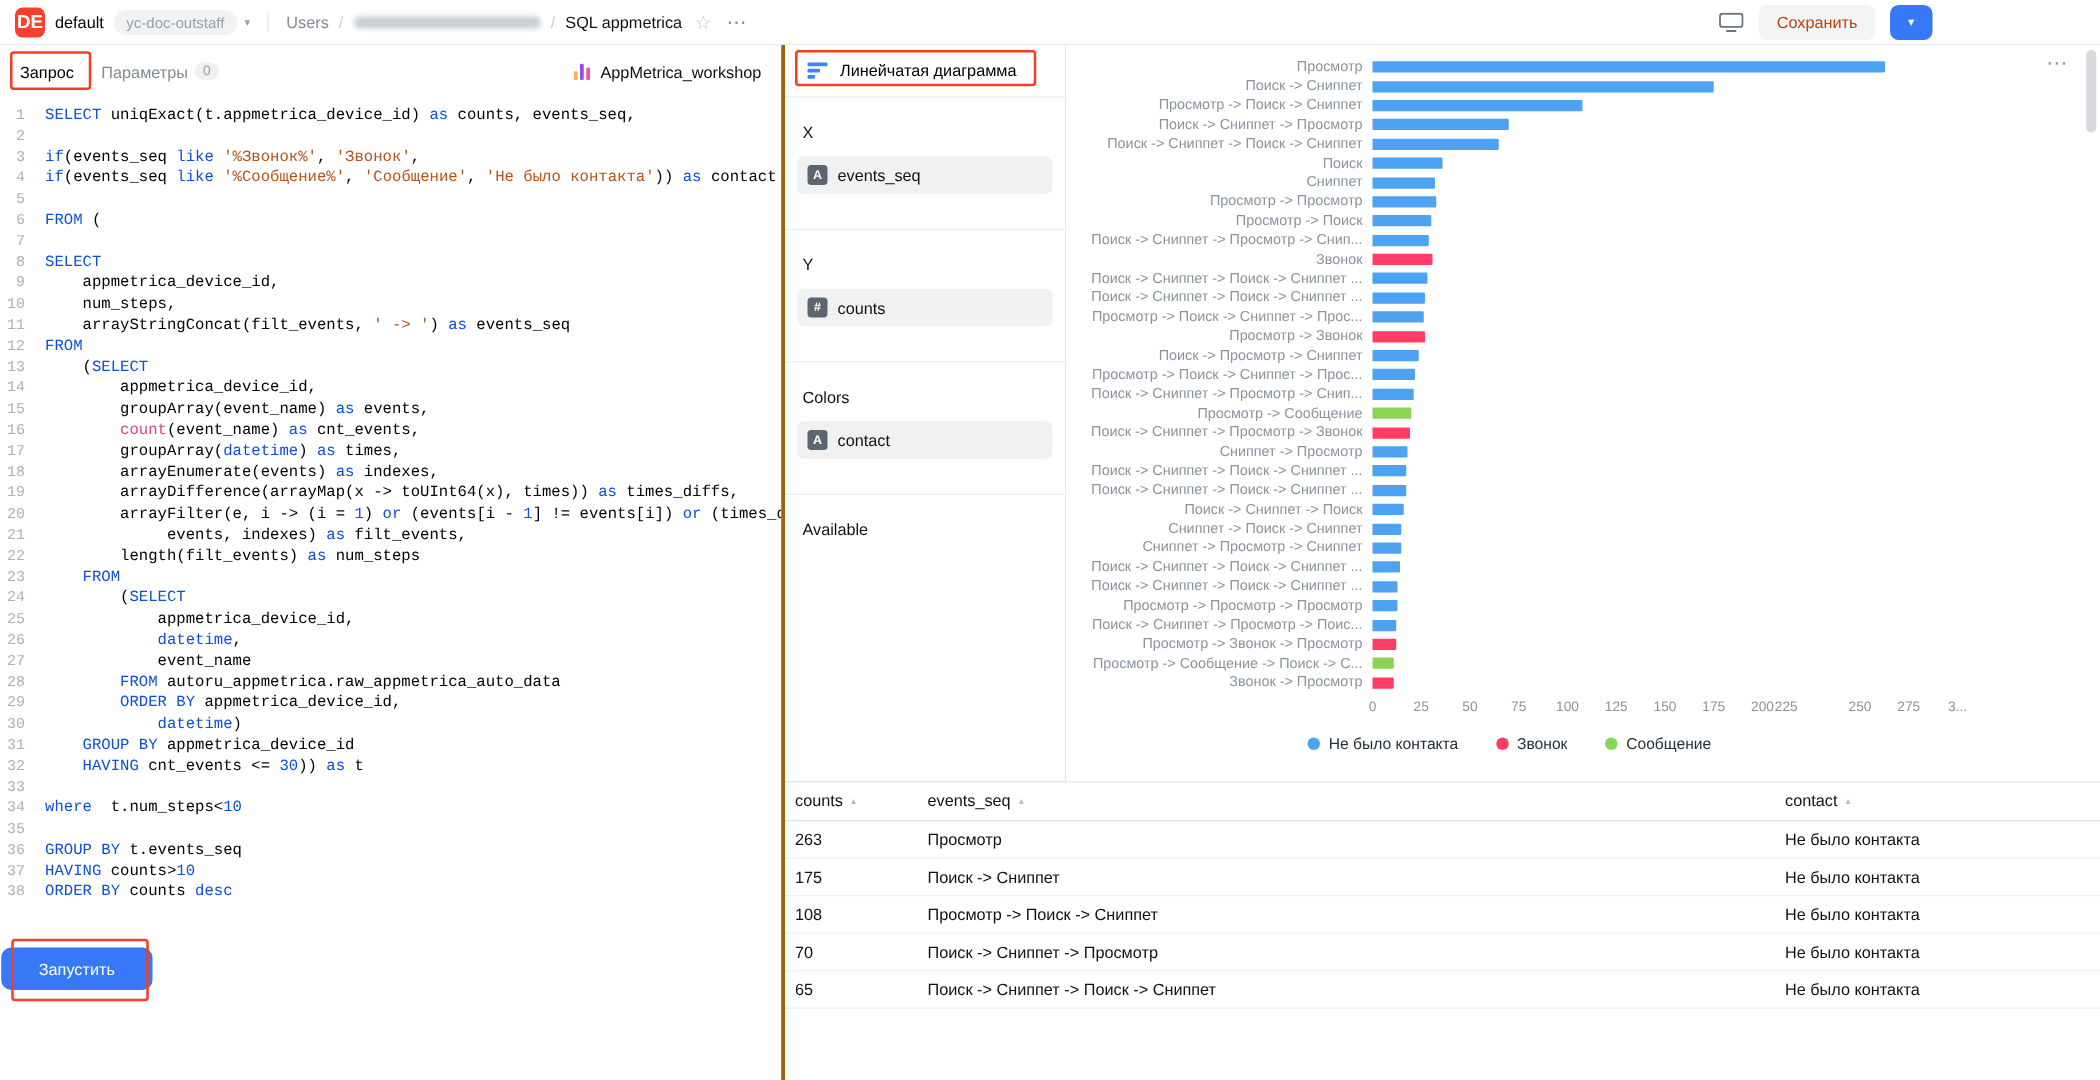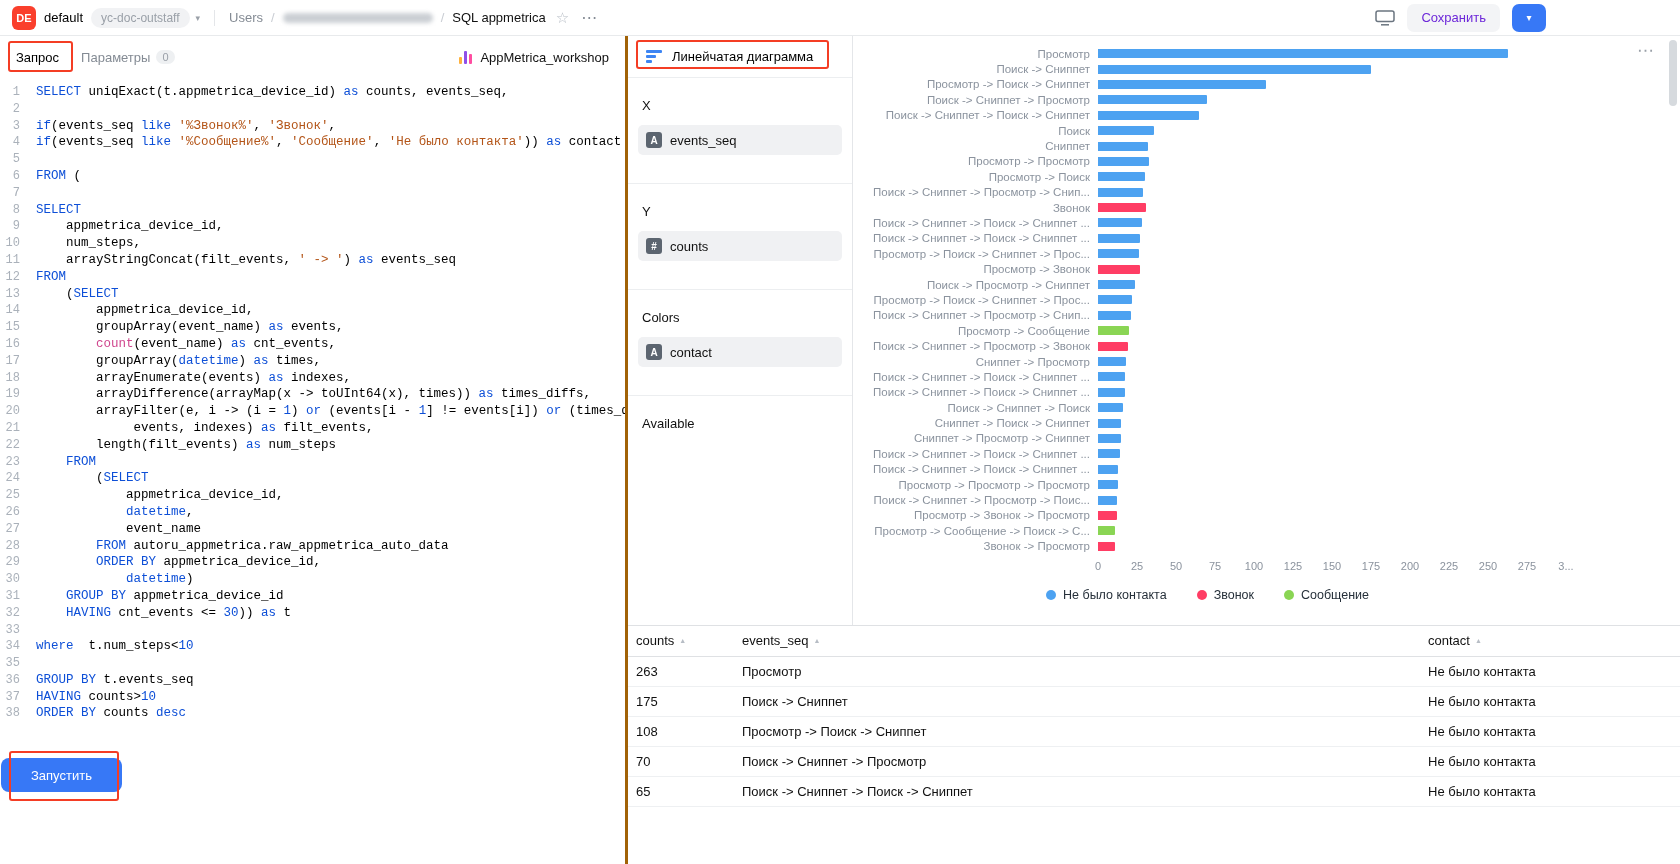--- a/index.html
+++ b/index.html
@@ -2,36 +2,36 @@
 <html style="--accent: #3778f6; --annotation: #f43d24;"><head>
 <meta charset="utf-8">
 <style>
   *{margin:0;padding:0;box-sizing:border-box}
   html,body{width:1680px;height:864px;overflow:hidden;background:#fff;color:#000;
     font-family:"Liberation Sans",sans-serif;position:relative}
 
   
   .topbar{height:36px;border-bottom:1px solid #e8eaec;display:flex;align-items:center;
     padding:0 12px;position:relative;z-index:5;background:#fff}
-  .logo{width:24px;height:24px;border-radius:6px;background:#fa3f2c;color:#fff;font-size:11px;
+  .logo{width:24px;height:24px;border-radius:6px;background:#fa3f2c;color:#fff;font-size:15px;
     font-weight:bold;display:flex;align-items:center;justify-content:center;flex:0 0 auto}
   .org{font-size:13px;margin-left:8px}
   .folder-pill{background:#f1f2f4;border-radius:10px;padding:3px 10px;font-size:12px;color:#9aa0a8;margin-left:8px}
   .chev{color:#9aa0a8;font-size:9px;margin-left:6px}
   .tb-divider{width:1px;height:16px;background:#e4e6e9;margin:0 14px}
   .bc-root{color:#848b94;font-size:13px}
   .bc-slash{color:#c9cdd3;font-size:13px;margin:0 8px}
   .redacted{display:inline-block;width:150px;height:10px;border-radius:5px;background:#cbcfd4;
     filter:blur(2px);vertical-align:middle}
   .bc-cur{font-size:13px;color:#111}
   .star{color:#b8bec6;font-size:15px;margin-left:10px}
   .dots{color:#848b94;font-size:16px;letter-spacing:1px;margin-left:12px}
   .tb-right{margin-left:auto;margin-right:122px;display:flex;align-items:center;gap:12px}
   .monitor{display:flex;align-items:center}
-  .save-btn{background:#f3f4f6;color:#6d28d9;border:none;border-radius:7px;font-size:13px;
+  .save-btn{background:#f3f4f6;color:#c2410c;border:none;border-radius:7px;font-size:13px;
     padding:6px 14px;font-family:inherit;height:28px}
   .dd-btn{width:34px;height:28px;border:none;border-radius:7px;background:var(--accent,#3778f6);
     color:#fff;font-size:10px;display:flex;align-items:center;justify-content:center}
 
   
   .main{display:flex;height:828px}
   .left-pane{width:628px;border-right:3px solid #a16207;position:relative;display:flex;
     flex-direction:column;background:#fff}
   .right-region{flex:1;display:flex;flex-direction:column;min-width:0}
   .top-row{display:flex;height:589px;min-height:589px}
@@ -450,21 +450,21 @@
         <div class="axis">
             <span class="tick" style="left: 0px;">0</span>
             <span class="tick" style="left: 39px;">25</span>
             <span class="tick" style="left: 78px;">50</span>
             <span class="tick" style="left: 117px;">75</span>
             <span class="tick" style="left: 156px; text-align: center;">100</span>
             <span class="tick" style="left: 195px;">125</span>
             <span class="tick" style="left: 234px;">150</span>
             <span class="tick" style="left: 273px;">175</span>
             <span class="tick" style="left: 312px;">200</span>
-            <span class="tick" style="left: 351px;">225</span>
+            <span class="tick" style="left: 331px;">225</span>
             <span class="tick" style="left: 390px;">250</span>
             <span class="tick" style="left: 429px;">275</span>
             <span class="tick" style="left: 468px;">3...</span>
           </div>
         <div class="legend">
             <div class="lg-item">
               <span class="lg-dot" style="background: rgb(77, 162, 241);"></span>
               <span>Не было контакта</span>
             </div>
             <div class="lg-item">

